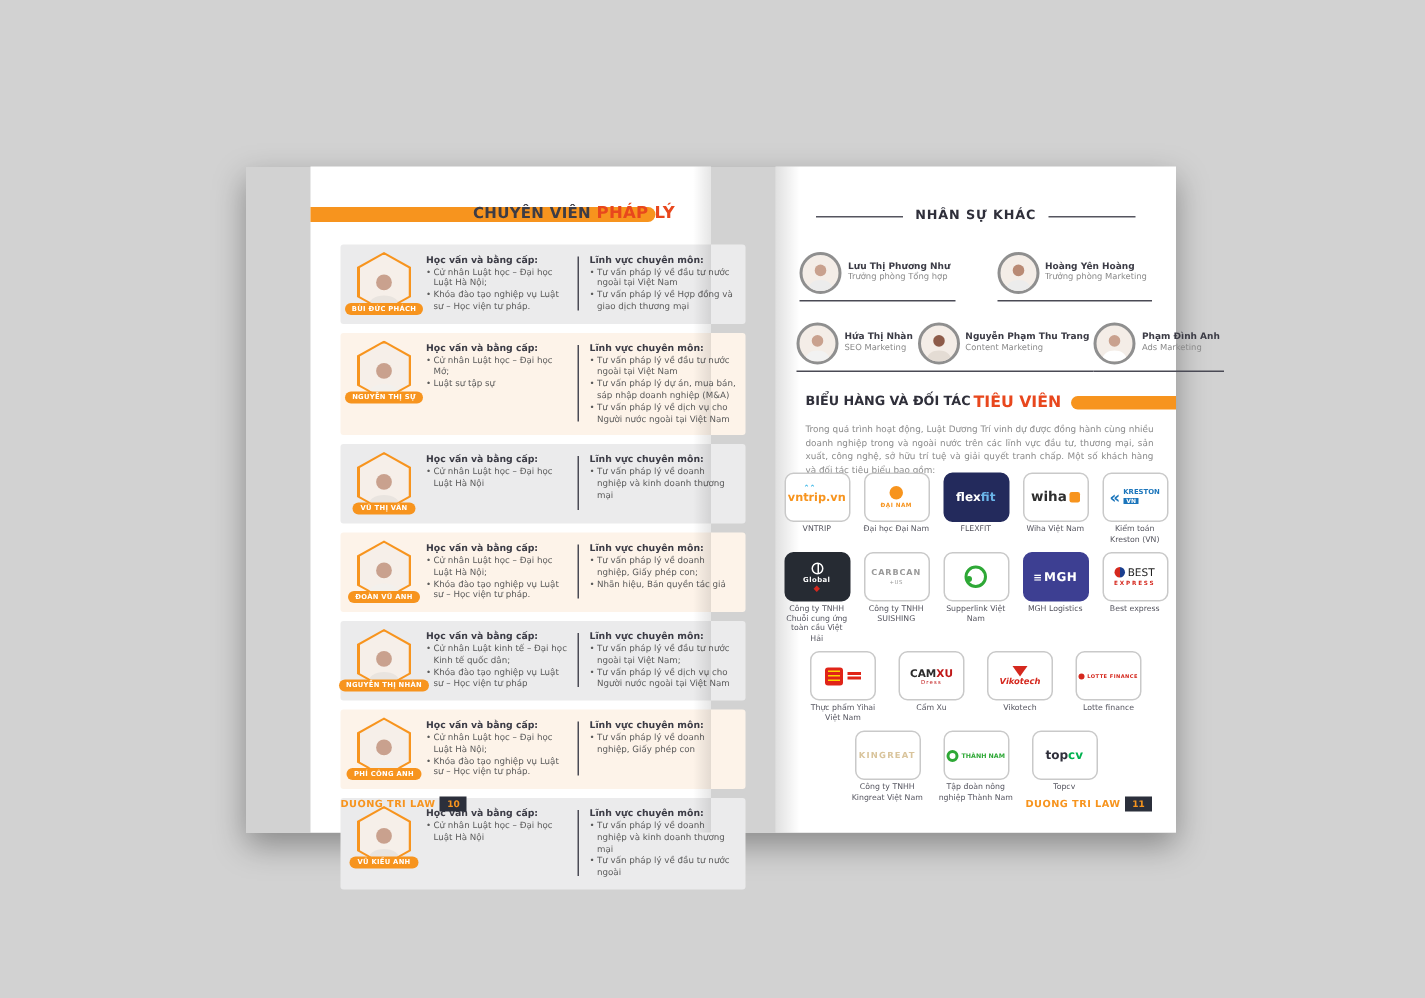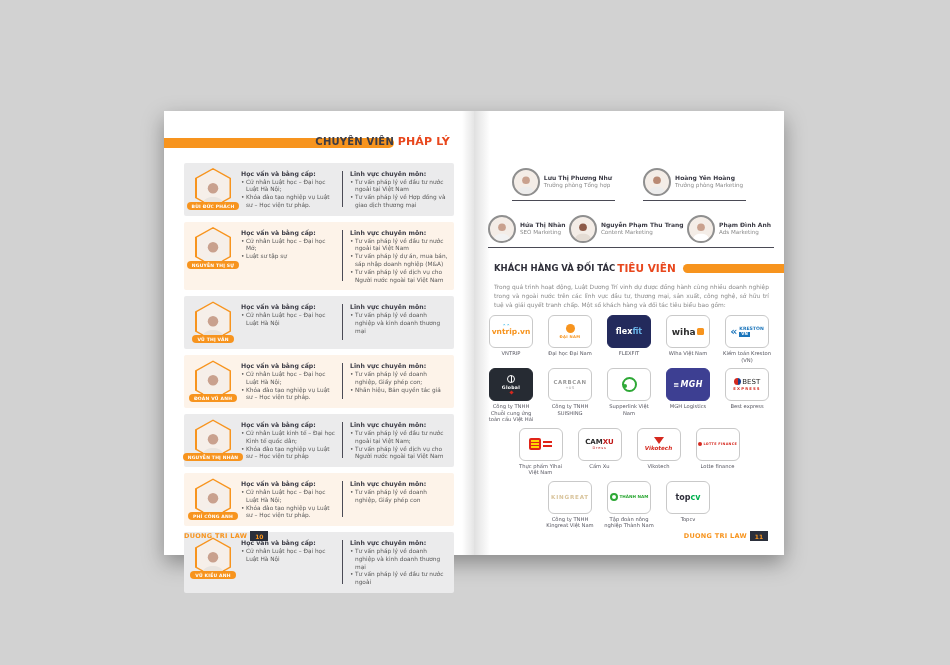--- a/index.html
+++ b/index.html
@@ -1,21 +1,21 @@
 <!DOCTYPE html>
 <html><head>
 <meta charset="utf-8">
 <style>
   * { margin:0; padding:0; box-sizing:border-box; }
   html,body { width:950px; height:665px; overflow:hidden; }
   body { background:#d2d2d2; font-family:"DejaVu Sans","Liberation Sans",sans-serif; }
 
   .spread { position:absolute; left:164px; top:111px; width:620px; height:444px;
             display:flex; box-shadow:0 8px 20px rgba(0,0,0,.35); }
-  .page { position:relative; width:310px; height:444px; background:#ffffff; }
+  .page { position:relative; width:310px; height:444px; background:#ffffff;margin-left:43px; }
   .page-left::after { content:""; position:absolute; top:0; right:0; width:12px; height:100%;
             background:linear-gradient(to right, rgba(0,0,0,0) , rgba(0,0,0,.10)); pointer-events:none; }
   .page-right::before { content:""; position:absolute; top:0; left:0; width:16px; height:100%;
             background:linear-gradient(to right, rgba(0,0,0,.12), rgba(0,0,0,0)); pointer-events:none; }
 
   
   .lp-bar { position:absolute; top:27px; left:0; width:230px; height:10px;
             background:#f7941e; border-radius:0 6px 6px 0; }
   .lp-title { position:absolute; top:24px; right:24px; font-size:10px; font-weight:bold;
             color:#3c3c46; letter-spacing:.2px; white-space:nowrap; }
@@ -102,21 +102,21 @@
   .k-vn { background:#1b75bb; color:#fff; padding:0 2px; font-size:4px; display:inline-block; }
   .vh-globe { width:8px; height:8px; border:1px solid #fff; border-radius:50%; margin-bottom:1.5px; position:relative; }
   .vh-globe::after { content:""; position:absolute; left:50%; top:0; width:1px; height:100%; background:#fff; }
   .t-vh { color:#fff; font-size:4.6px; font-weight:bold; letter-spacing:.3px; }
   .vh-dot { width:3px; height:3px; background:#d5281e; transform:rotate(45deg); margin-top:1.5px; }
   .t-carb { color:#9a9a9a; font-size:5.4px; font-weight:bold; letter-spacing:.6px; }
   .t-carb2 { color:#9a9a9a; font-size:3.6px; letter-spacing:.4px; margin-top:1px; }
   .sl-ring { width:15px; height:15px; border:2.5px solid #2ea836; border-radius:50%; position:relative; }
   .sl-ring::after { content:""; position:absolute; left:-1px; top:5px; width:4px; height:4px;
                     background:#2ea836; border-radius:50%; }
-  .t-mgh { color:#fff; font-size:8px; font-weight:bold; letter-spacing:.3px;font-style:italic; }
+  .t-mgh { color:#fff; font-size:8px; font-weight:bold; letter-spacing:.3px; }
   .t-mgh .eq { font-size:7px; margin-right:1px; }
   .best-line { display:flex; align-items:center; gap:1.5px; }
   .best-dot { width:7px; height:7px; border-radius:50%; background:linear-gradient(90deg,#d5281e 50%,#1b3f8f 50%); }
   .t-best { font-size:7px; font-weight:normal; color:#1e1e1e; }
   .t-bestx { font-size:3.8px; font-weight:bold; color:#d5281e; letter-spacing:1.2px; margin-top:.5px; }
   .yihai { display:flex; align-items:center; gap:2.5px; }
   .yh-sq { width:12px; height:12px; background:#e02418; border-radius:2px; display:flex; flex-direction:column;
            justify-content:center; gap:1.5px; align-items:center; }
   .yh-sq i { display:block; width:8px; height:1.5px; background:#ffd400; }
   .yh-txt { display:flex; flex-direction:column; gap:1.5px; }
@@ -326,20 +326,25 @@
     </div>
 
     <div class="footer left">
       <span class="brand">DUONG TRI LAW</span>
       <span class="pagenum">10</span>
     </div>
   </div>
 
   <div class="page page-right">
 
+    <div class="rp-staff-title">
+      <span class="rule"></span>
+      <span class="txt">NHÂN SỰ KHÁC</span>
+      <span class="rule"></span>
+    </div>
 
     <div class="staff-row1">
       <div class="person">
         <div class="pcircle">
             <svg viewBox="0 0 24 24">
               <circle cx="12" cy="9" r="4.2" fill="#c9a18e"></circle>
               <path d="M3 24c0-6 4.5-8 9-8s9 2 9 8z" fill="#ececec"></path>
             </svg>
           </div>
         <div>
@@ -394,21 +399,21 @@
             </svg>
           </div>
         <div>
             <div class="pname">Phạm Đình Anh</div>
              <div class="prole">Ads Marketing</div>
           </div>
       </div>
     </div>
 
     <div class="partners-head">
-      <span class="txt">KHÁCH HÀNG VÀ ĐỐI TÁC</span>
+      <span class="txt">BIỂU HÀNG VÀ ĐỐI TÁC</span>
       <span class="txt accent">TIÊU VIÊN</span>
       <span class="bar"></span>
     </div>
 
     <div class="intro">Trong quá trình hoạt động, Luật Dương Trí vinh dự được đồng hành cùng nhiều doanh nghiệp trong và ngoài nước trên các lĩnh vực đầu tư, thương mại, sản xuất, công nghệ, sở hữu trí tuệ và giải quyết tranh chấp. Một số khách hàng và đối tác tiêu biểu bao gồm:</div>
 
     <div class="logo-grid">
 
       <div class="logo-row">
         <div class="logo-item">

